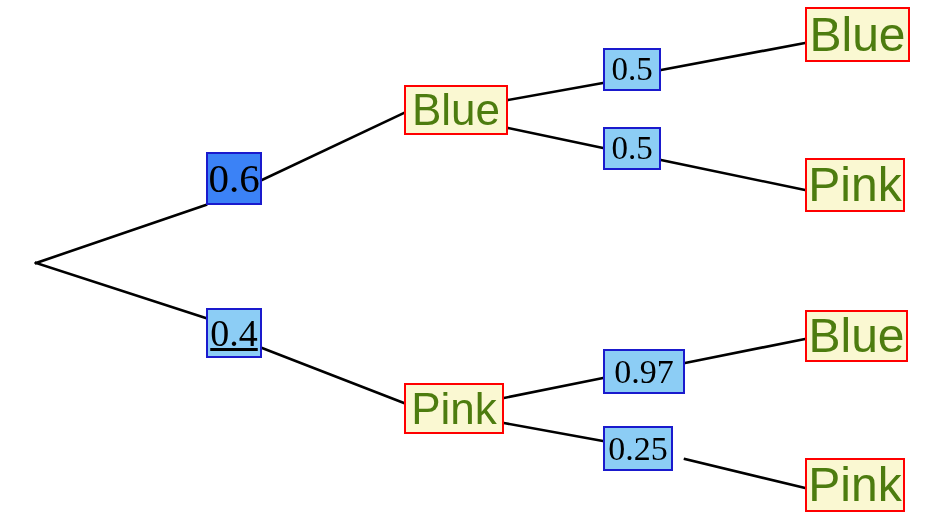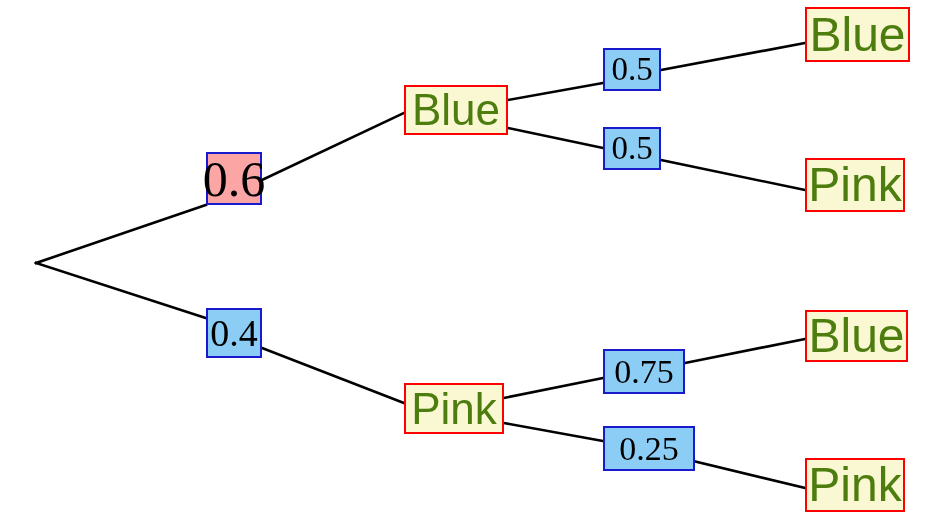--- a/index.html
+++ b/index.html
@@ -64,26 +64,26 @@
       <line x1="508" y1="100" x2="603" y2="83" stroke="#000000" stroke-width="2.6" stroke-linecap="square"></line>
       <line x1="661" y1="70" x2="805" y2="43" stroke="#000000" stroke-width="2.6" stroke-linecap="square"></line>
       <line x1="508" y1="128" x2="603" y2="148" stroke="#000000" stroke-width="2.6" stroke-linecap="square"></line>
       <line x1="661" y1="160" x2="805" y2="190" stroke="#000000" stroke-width="2.6" stroke-linecap="square"></line>
       <line x1="504" y1="398" x2="603" y2="378" stroke="#000000" stroke-width="2.6" stroke-linecap="square"></line>
       <line x1="685" y1="363" x2="805" y2="339" stroke="#000000" stroke-width="2.6" stroke-linecap="square"></line>
       <line x1="504" y1="423" x2="603" y2="441" stroke="#000000" stroke-width="2.6" stroke-linecap="square"></line>
       <line x1="685" y1="459" x2="805" y2="488" stroke="#000000" stroke-width="2.6" stroke-linecap="square"></line>
     </svg>
   <div id="prob-layer">
-      <div class="prob-box" style="left: 206px; top: 152px; width: 56px; height: 53px; font-size: 50px; background: #fca5a5; border-color: rgb(26, 26, 205);">0.6</div>
-      <div class="prob-box" style="left: 206px; top: 308px; width: 56px; height: 50px; font-size: 38px; background: rgb(140, 205, 245); border-color: rgb(26, 26, 205);">0.4</div>
+      <div class="prob-box" style="left: 206px; top: 152px; width: 56px; height: 53px; font-size: 41px; background: #3b82f6; border-color: rgb(26, 26, 205);">0.6</div>
+      <div class="prob-box" style="left: 206px; top: 308px; width: 56px; height: 50px; font-size: 38px; background: rgb(140, 205, 245); border-color: rgb(26, 26, 205); text-decoration: underline;">0.4</div>
       <div class="prob-box" style="left: 603px; top: 48px; width: 58px; height: 43px; font-size: 33px; background: rgb(140, 205, 245); border-color: rgb(26, 26, 205);">0.5</div>
       <div class="prob-box" style="left: 603px; top: 127px; width: 58px; height: 43px; font-size: 33px; background: rgb(140, 205, 245); border-color: rgb(26, 26, 205);">0.5</div>
-      <div class="prob-box" style="left: 603px; top: 349px; width: 82px; height: 45px; font-size: 34px; background: rgb(140, 205, 245); border-color: rgb(26, 26, 205);">0.75</div>
-      <div class="prob-box" style="left: 603px; top: 426px; width: 92px; height: 45px; font-size: 34px; background: rgb(140, 205, 245); border-color: rgb(26, 26, 205);">0.25</div>
+      <div class="prob-box" style="left: 603px; top: 349px; width: 82px; height: 45px; font-size: 34px; background: rgb(140, 205, 245); border-color: rgb(26, 26, 205);">0.97</div>
+      <div class="prob-box" style="left: 603px; top: 426px; width: 70px; height: 45px; font-size: 34px; background: rgb(140, 205, 245); border-color: rgb(26, 26, 205);">0.25</div>
     </div>
   <div id="node-layer">
       <div class="node-box" style="left: 404px; top: 85px; width: 104px; height: 50px; font-size: 44px; background: rgb(250, 248, 210); border-color: rgb(255, 0, 0);">Blue</div>
       <div class="node-box" style="left: 404px; top: 383px; width: 100px; height: 51px; font-size: 44px; background: rgb(250, 248, 210); border-color: rgb(255, 0, 0);">Pink</div>
       <div class="node-box" style="left: 805px; top: 7px; width: 105px; height: 55px; font-size: 48px; background: rgb(250, 248, 210); border-color: rgb(255, 0, 0);">Blue</div>
       <div class="node-box" style="left: 805px; top: 158px; width: 100px; height: 54px; font-size: 48px; background: rgb(250, 248, 210); border-color: rgb(255, 0, 0);">Pink</div>
       <div class="node-box" style="left: 805px; top: 310px; width: 103px; height: 52px; font-size: 48px; background: rgb(250, 248, 210); border-color: rgb(255, 0, 0);">Blue</div>
       <div class="node-box" style="left: 805px; top: 458px; width: 100px; height: 54px; font-size: 48px; background: rgb(250, 248, 210); border-color: rgb(255, 0, 0);">Pink</div>
     </div>
 </div>

